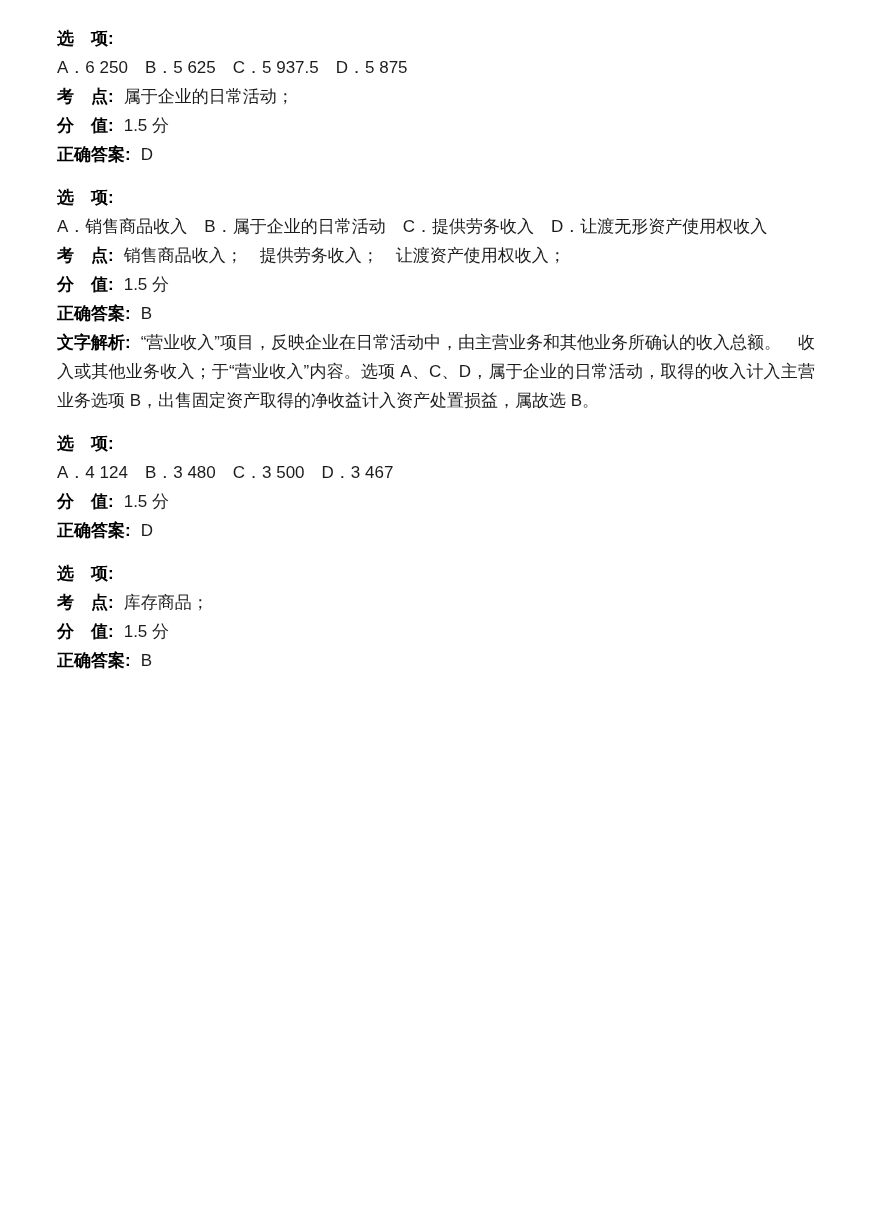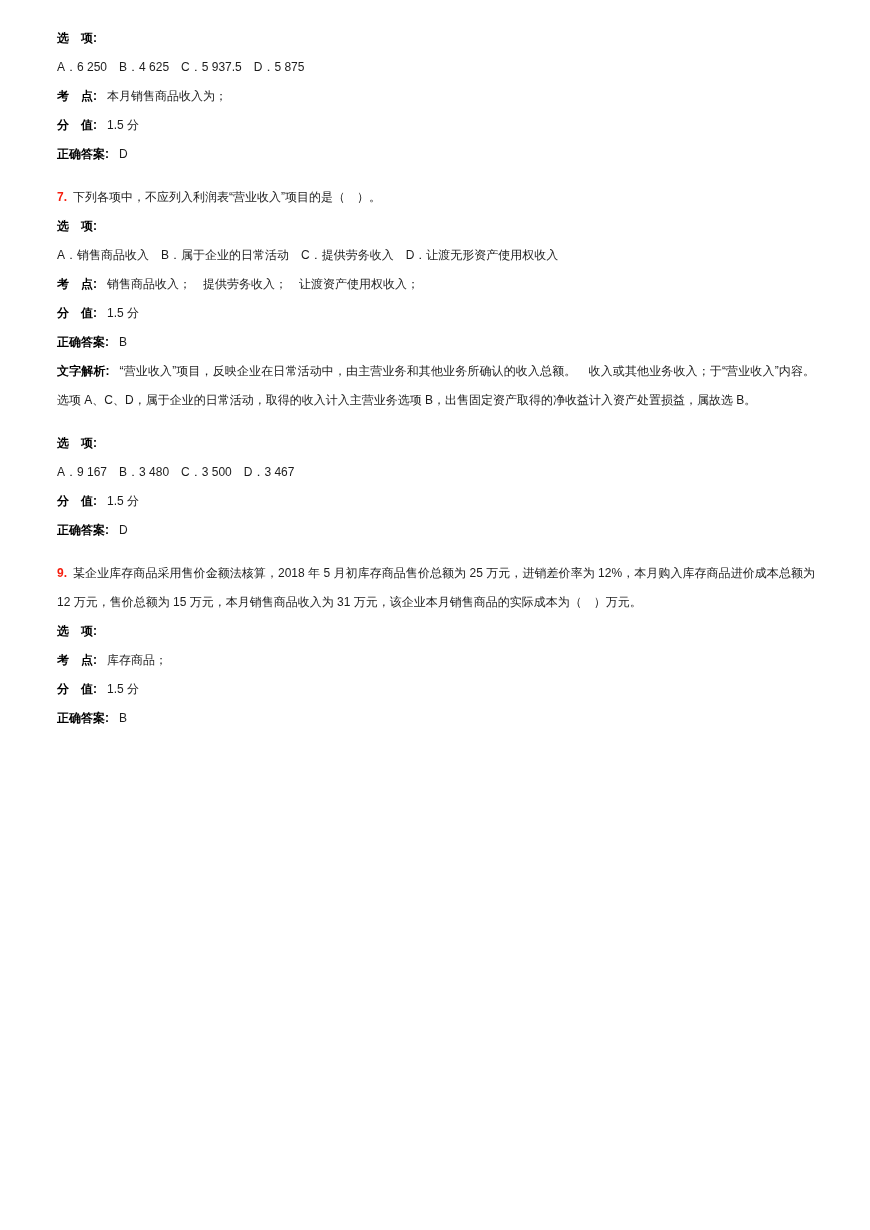--- a/index.html
+++ b/index.html
@@ -7,21 +7,21 @@
     width: 870px;
     background: #ffffff;
     font-family: "Liberation Sans", "DejaVu Sans", sans-serif;
   }
   body { height: 1230px; overflow: hidden; }
   .page {
     width: 870px;
     height: 1210px;
     padding: 24px 55px 0 57px;
     color: #1c1c1c;
-    font-size: 12px;
+    font-size: 17px;
     line-height: 29px;
   }
   .block + .block { margin-top: 14px; }
   .line, .para { text-align: justify; }
   .lbl {
     font-weight: 700;
     color: #000000;
     margin-right: 10px;
   }
   .qnum {
@@ -32,36 +32,33 @@
 </style>
 </head>
 <body>
 
 <div class="page" style="color: rgb(28, 28, 28);">
 
   <section class="block">
     <p class="line">
       <span class="lbl">选　项:</span>
     </p>
-    <p class="line">A．6 250　B．4 625　C．5 937.5　D．5 875</p>
+    <p class="line">A．6 250　B．5 625　C．5 937.5　D．5 875</p>
     <p class="line">
-      <span class="lbl">考　点:</span><span>本月销售商品收入为；</span>
+      <span class="lbl">考　点:</span><span>属于企业的日常活动；</span>
     </p>
     <p class="line">
       <span class="lbl">分　值:</span><span>1.5 分</span>
     </p>
     <p class="line">
       <span class="lbl">正确答案:</span><span>D</span>
     </p>
   </section>
 
   <section class="block">
-    <p class="line">
-      <span class="qnum">7.</span><span>下列各项中，不应列入利润表“营业收入”项目的是（　）。</span>
-    </p>
     <p class="line">
       <span class="lbl">选　项:</span>
     </p>
     <p class="line">A．销售商品收入　B．属于企业的日常活动　C．提供劳务收入　D．让渡无形资产使用权收入</p>
     <p class="line">
       <span class="lbl">考　点:</span><span>销售商品收入；　提供劳务收入；　让渡资产使用权收入；</span>
     </p>
     <p class="line">
       <span class="lbl">分　值:</span><span>1.5 分</span>
     </p>
@@ -70,33 +67,30 @@
     </p>
     <p class="para">
       <span class="lbl">文字解析:</span><span>“营业收入”项目，反映企业在日常活动中，由主营业务和其他业务所确认的收入总额。　收入或其他业务收入；于“营业收入”内容。选项 A、C、D，属于企业的日常活动，取得的收入计入主营业务选项 B，出售固定资产取得的净收益计入资产处置损益，属故选 B。</span>
     </p>
   </section>
 
   <section class="block">
     <p class="line">
       <span class="lbl">选　项:</span>
     </p>
-    <p class="line">A．9 167　B．3 480　C．3 500　D．3 467</p>
+    <p class="line">A．4 124　B．3 480　C．3 500　D．3 467</p>
     <p class="line">
       <span class="lbl">分　值:</span><span>1.5 分</span>
     </p>
     <p class="line">
       <span class="lbl">正确答案:</span><span>D</span>
     </p>
   </section>
 
   <section class="block">
-    <p class="line">
-      <span class="qnum">9.</span><span>某企业库存商品采用售价金额法核算，2018 年 5 月初库存商品售价总额为 25 万元，进销差价率为 12%，本月购入库存商品进价成本总额为 12 万元，售价总额为 15 万元，本月销售商品收入为 31 万元，该企业本月销售商品的实际成本为（　）万元。</span>
-    </p>
     <p class="line">
       <span class="lbl">选　项:</span>
     </p>
     <p class="line">
       <span class="lbl">考　点:</span><span>库存商品；</span>
     </p>
     <p class="line">
       <span class="lbl">分　值:</span><span>1.5 分</span>
     </p>
     <p class="line">

